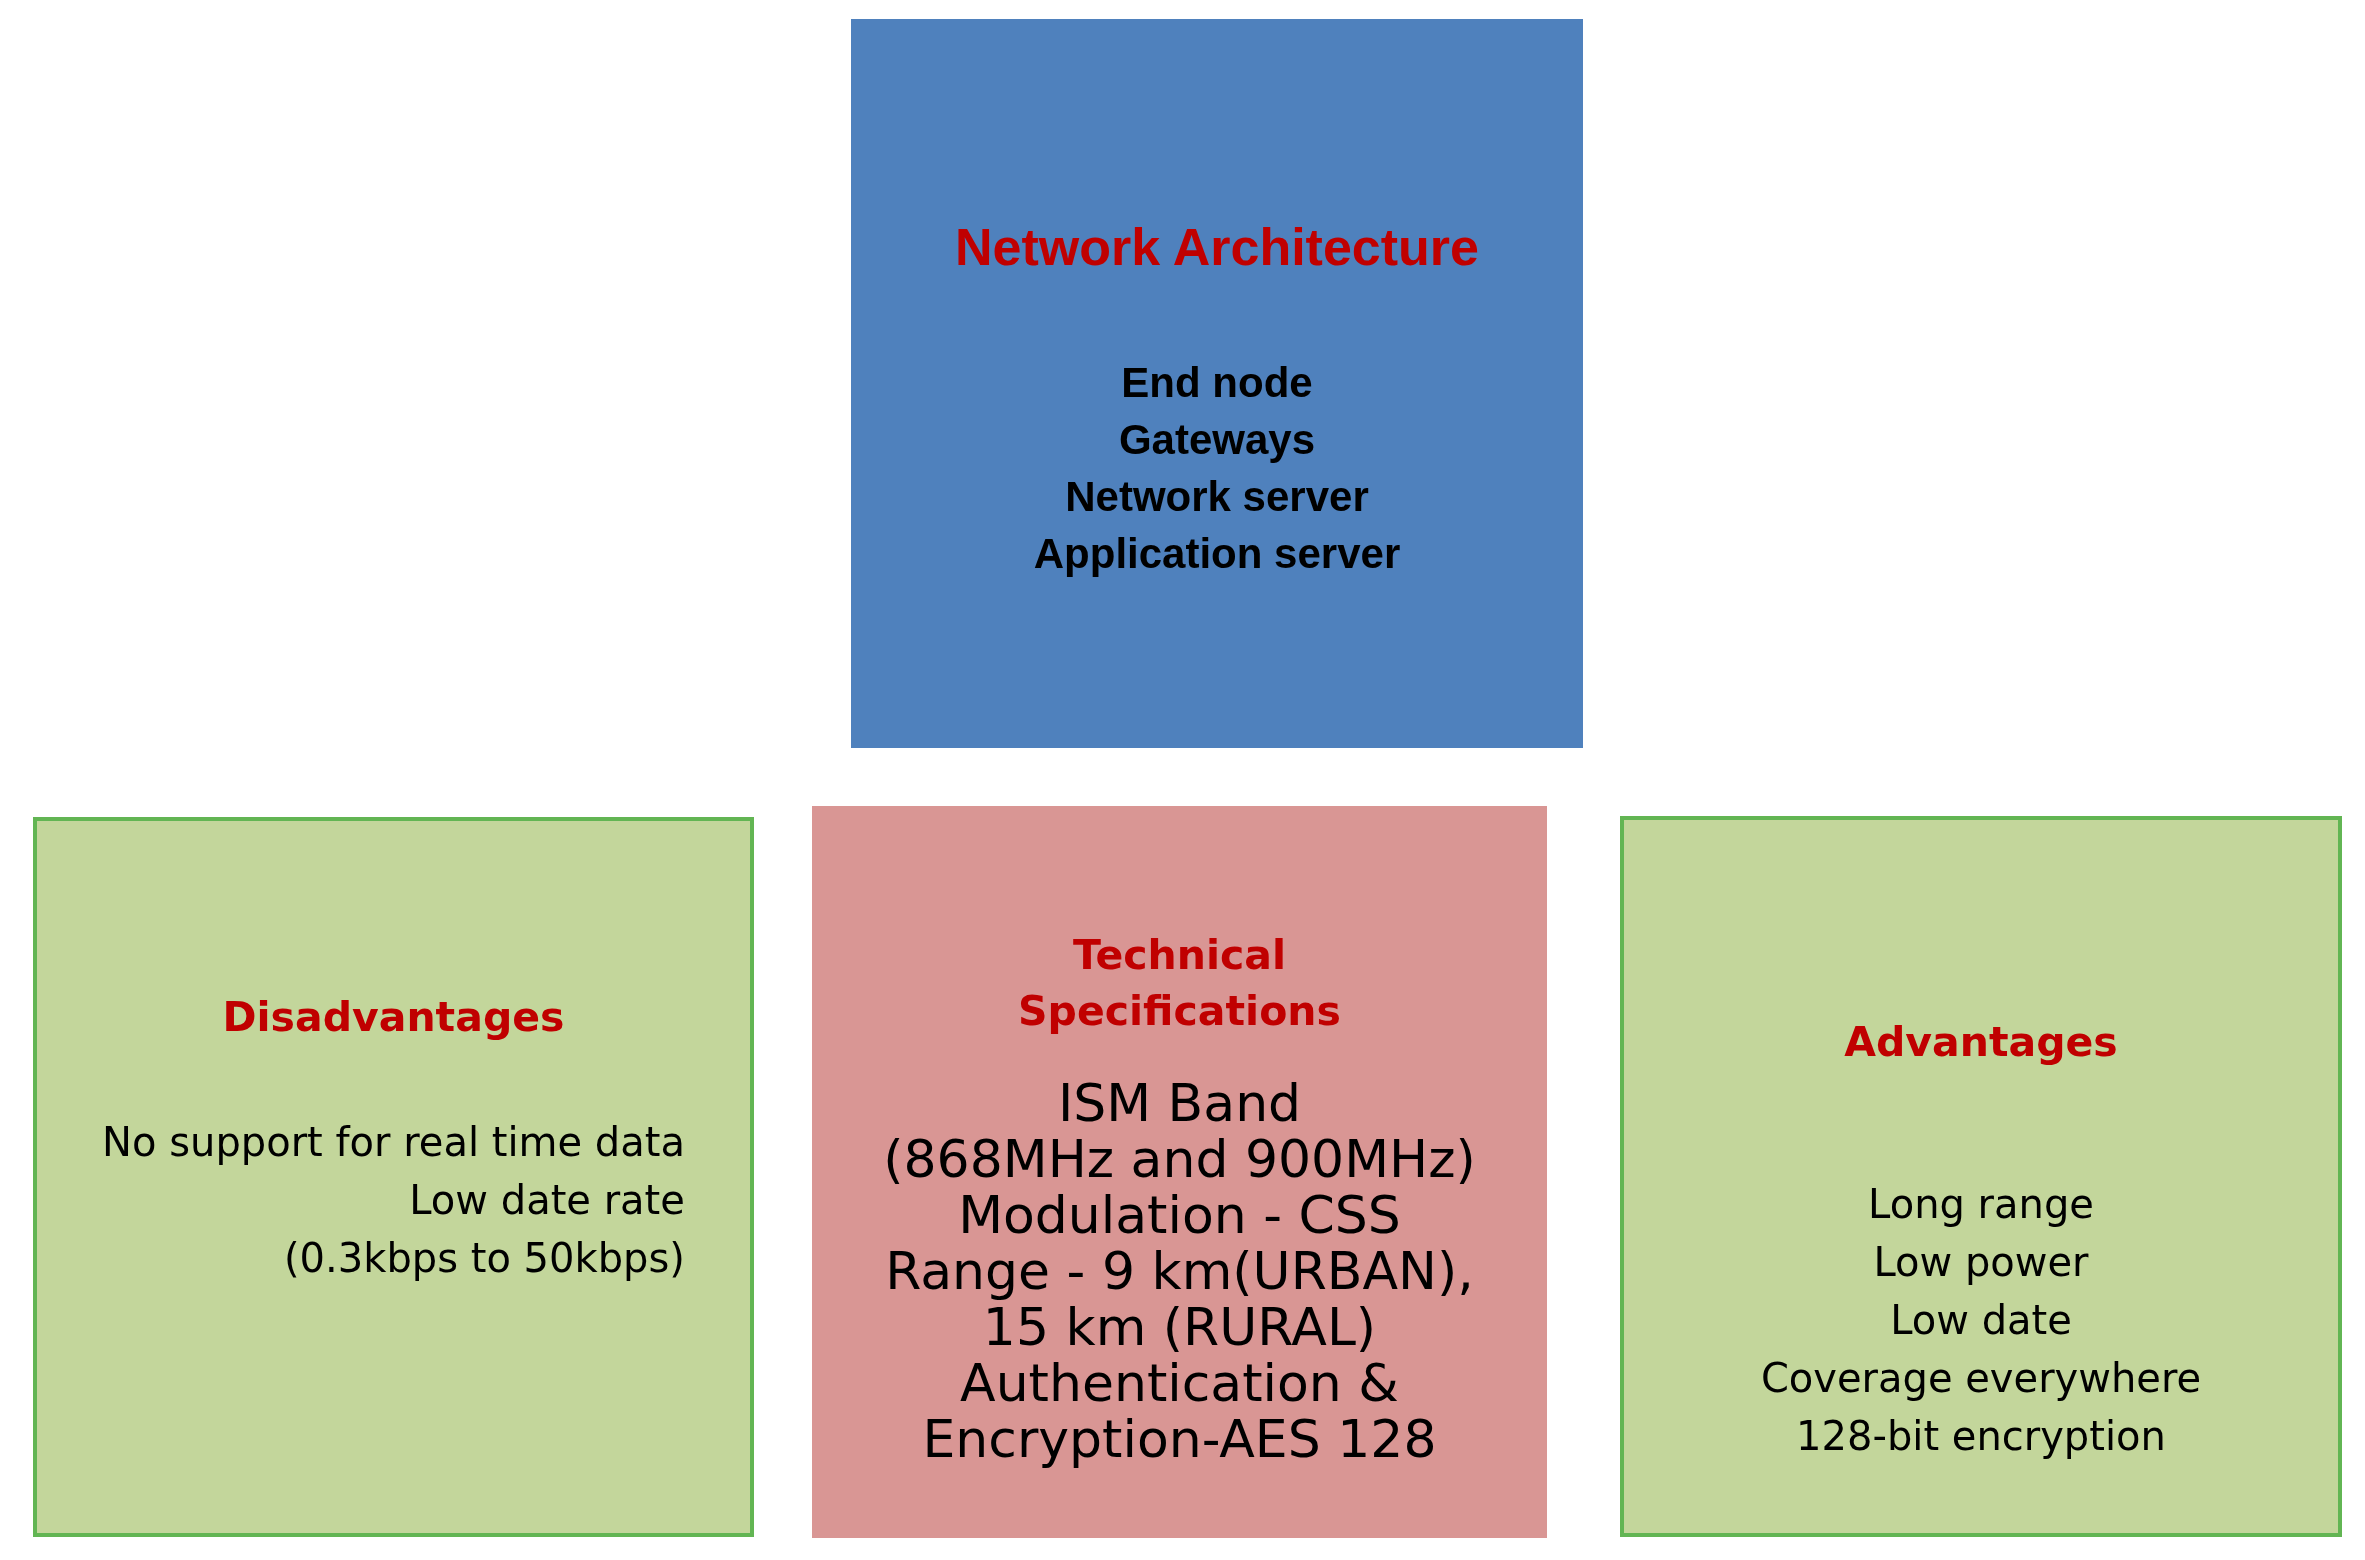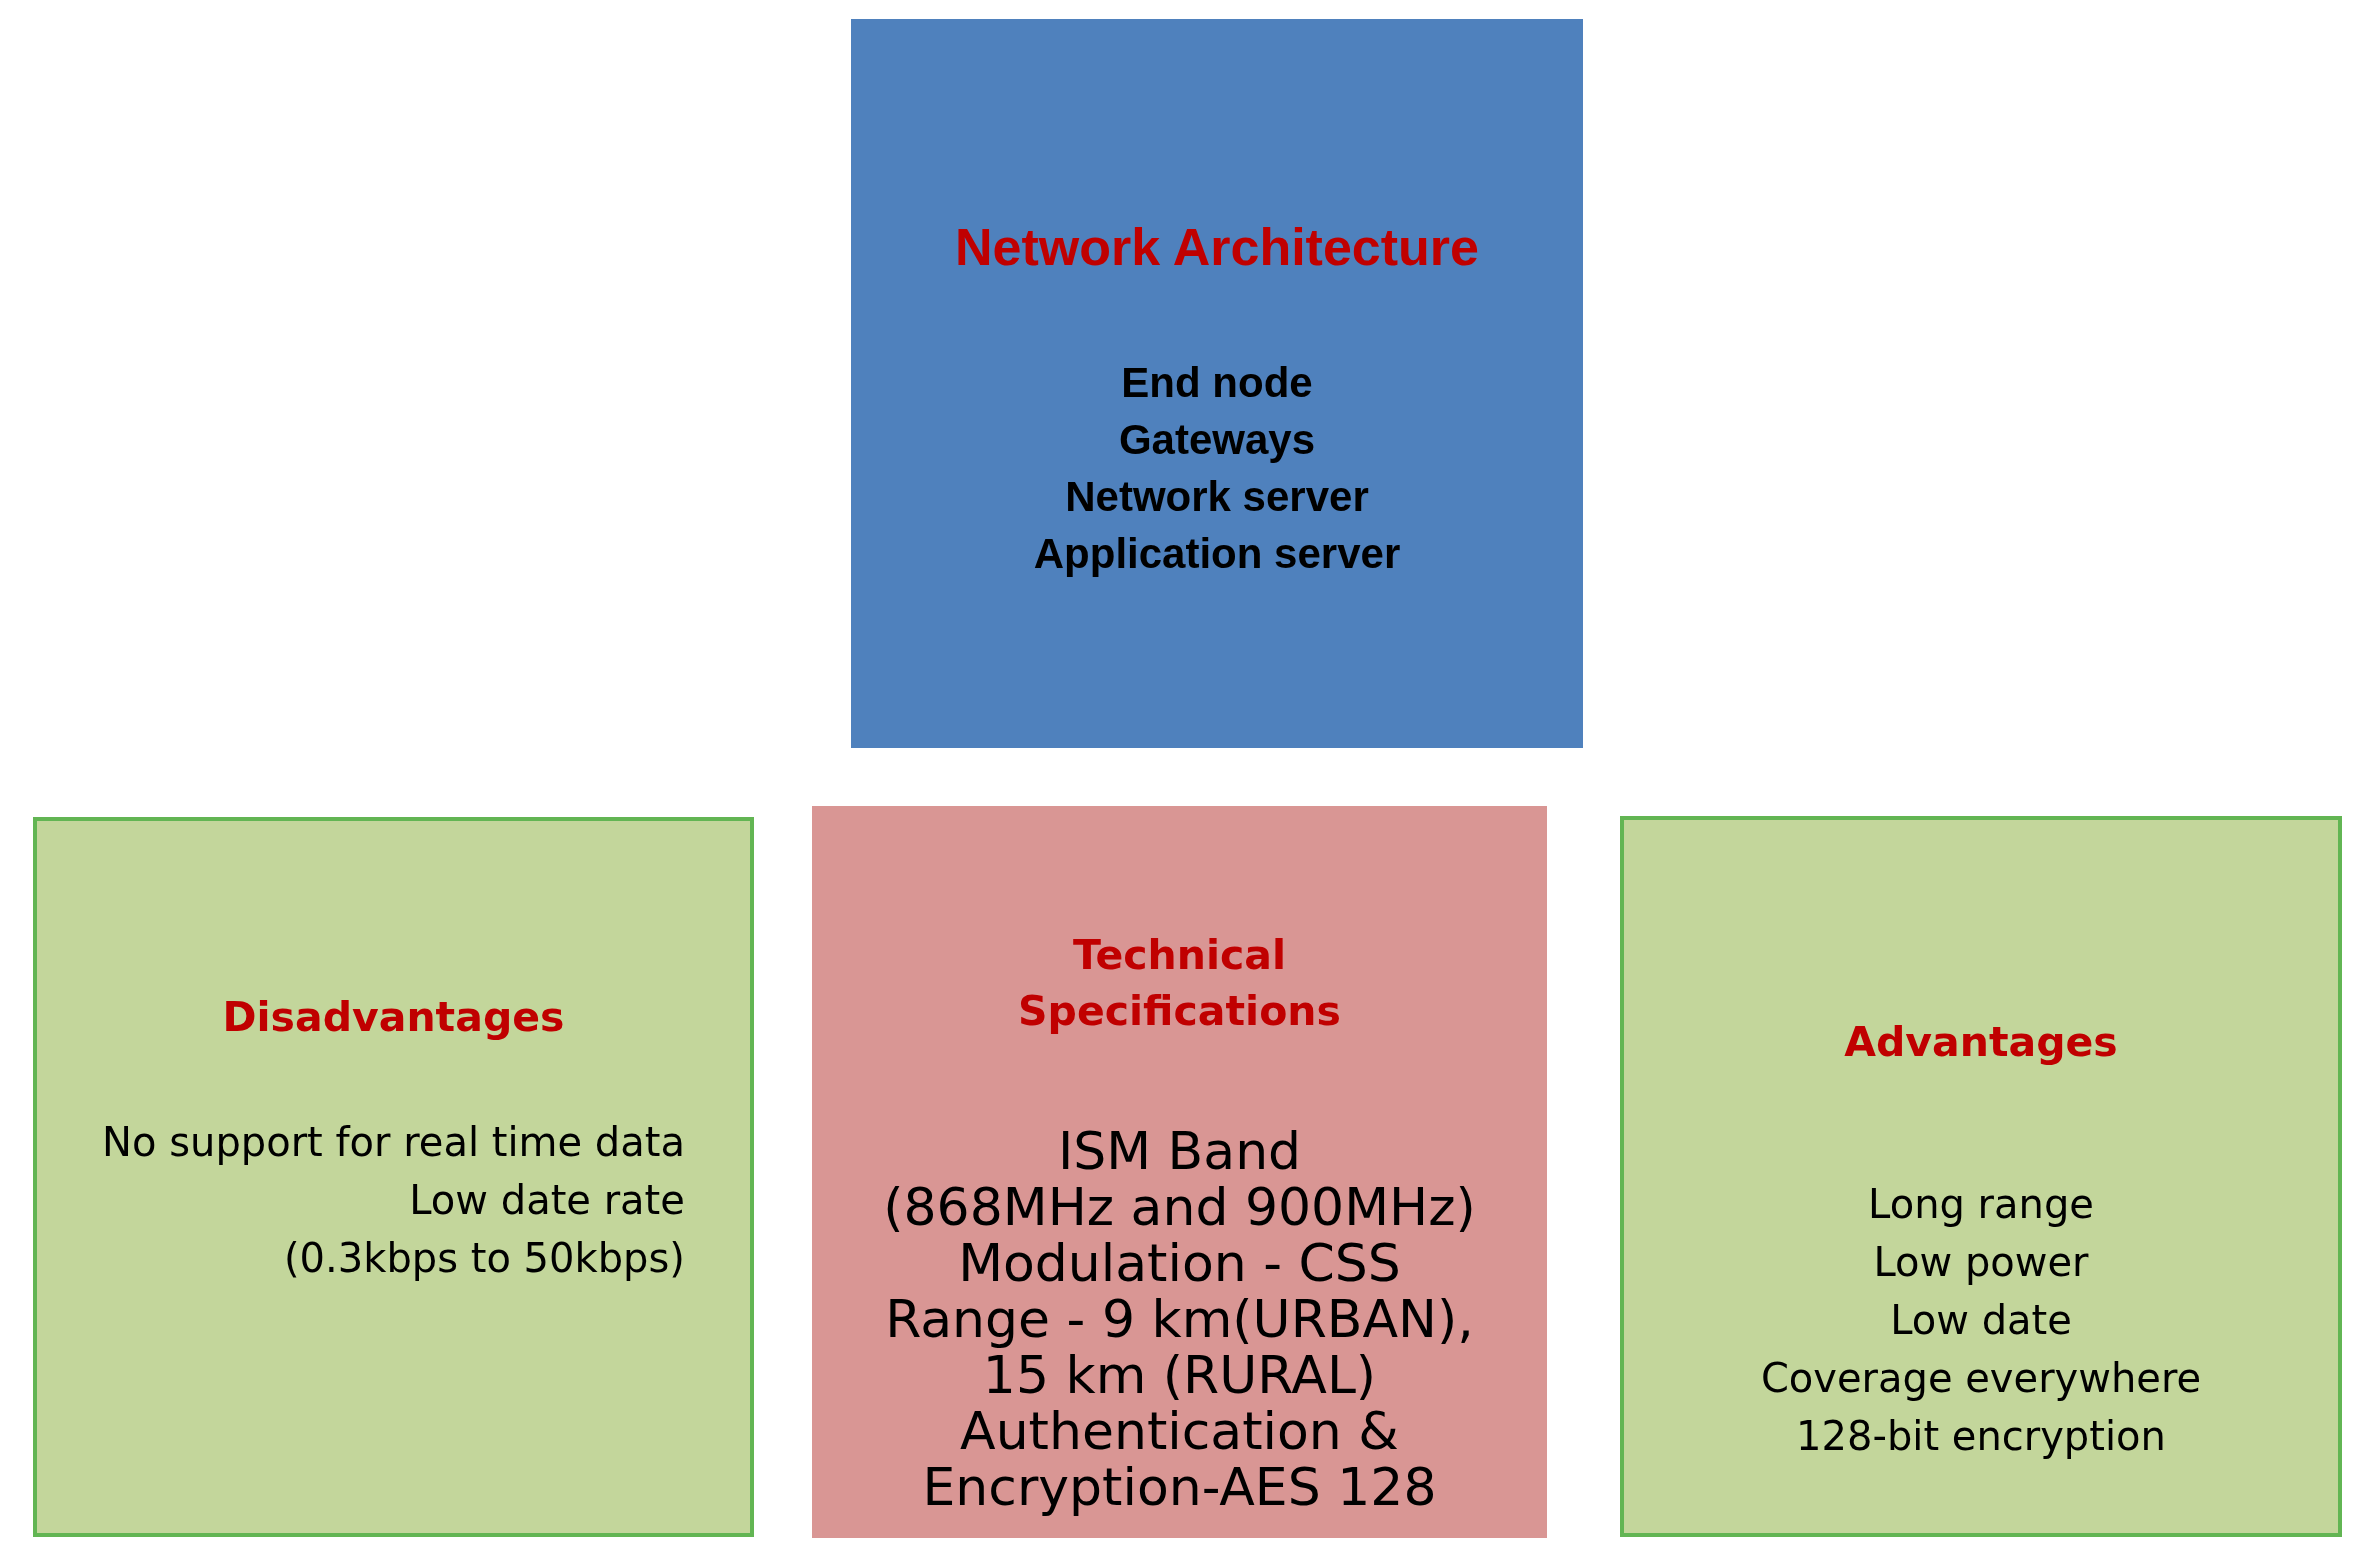--- a/index.html
+++ b/index.html
@@ -78,21 +78,21 @@
     left: 812px;
     top: 806px;
     width: 735px;
     height: 732px;
     background: #D99694;
     padding-top: 121px;
   }
   .box-technical .box-title {
     font-size: 41px;
     line-height: 56px;
-    margin-bottom: 84px;
+    margin-bottom: 36px;
   }
   .box-technical .box-items {
     font-size: 52px;
     line-height: 56px;
   }
 
   .box-advantages {
     left: 1620px;
     top: 816px;
     width: 722px;

